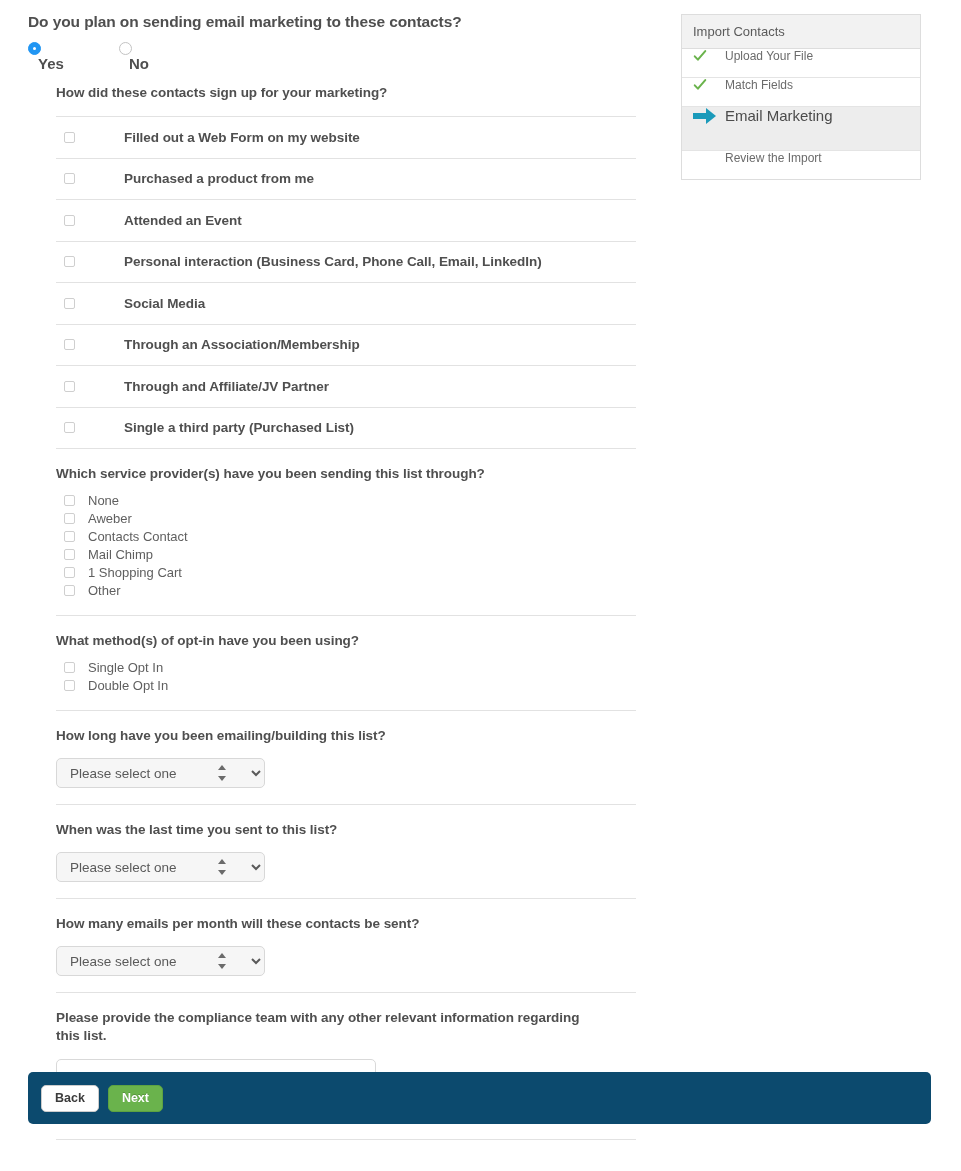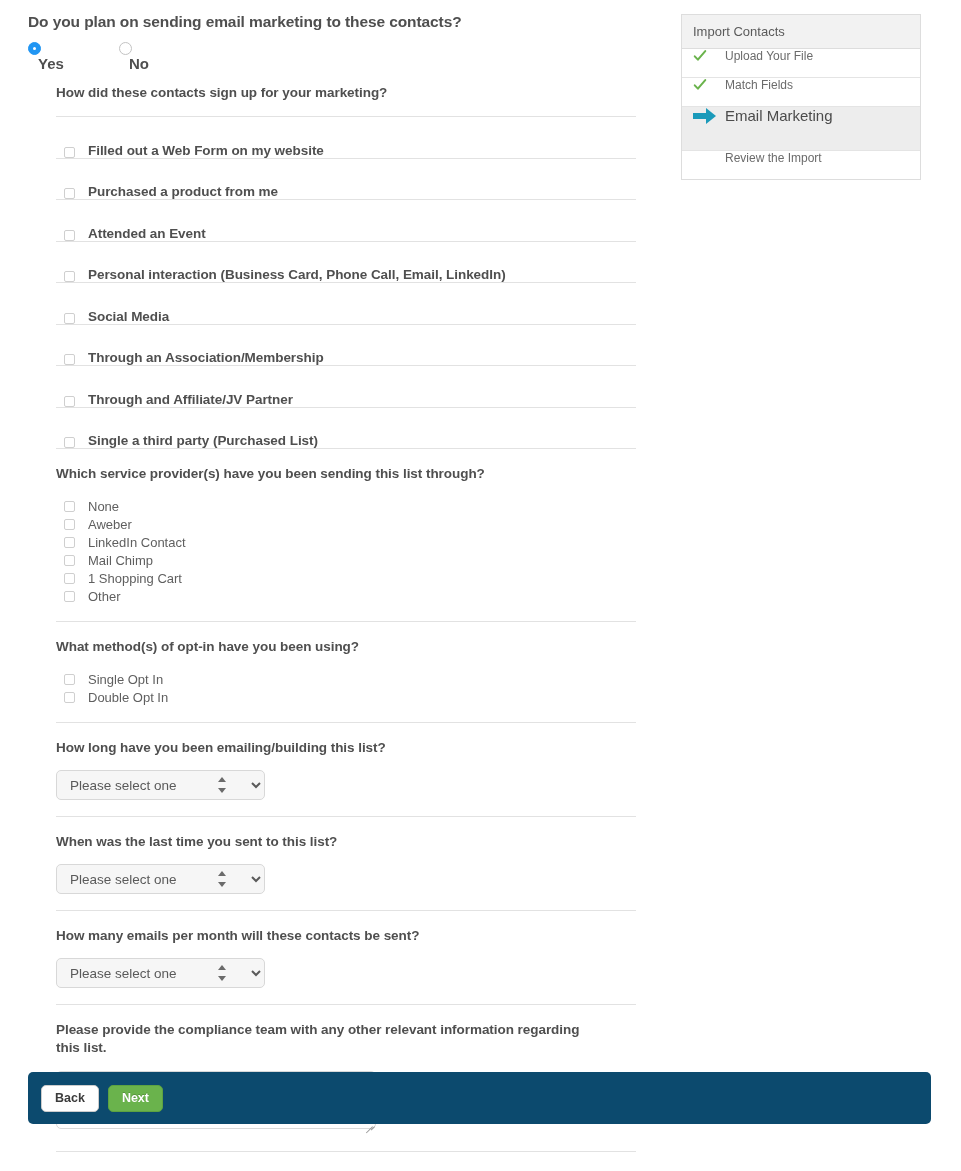--- a/index.html
+++ b/index.html
@@ -92,25 +92,26 @@
     font-size: 13.5px;
     font-weight: bold;
     color: #4f4f4f;
     line-height: 18px;
     letter-spacing: -0.05px;
   }
 
   
   .cbrow {
     display: flex;
-    align-items: flex-end;
+    align-items: center;
     height: 40.5px;
     border-bottom: 1px solid #e2e2e2;
     padding-left: 8px;
     cursor: pointer;
+    gap: 36px;
   }
   .cbrow:first-of-type { border-top: 1px solid #e2e2e2; }
   .cb {
     width: 11px;
     height: 11px;
     box-sizing: border-box;
     border: 1px solid #cfcfcf;
     border-radius: 2px;
     background: #fff;
     flex: none;
@@ -118,21 +119,21 @@
   .cbrow .cb-label {
     font-size: 13.5px;
     font-weight: bold;
     color: #4f4f4f;
     margin-left: 13px;
     letter-spacing: -0.05px;
   }
 
   
   .group { padding-top: 16px; }
-  .compact-list { margin-top: 14px; padding-left: 8px; }
+  .compact-list { margin-top: 8px; padding-left: 8px; }
   .compact-row {
     display: flex;
     align-items: center;
     height: 18px;
     cursor: pointer;
   }
   .compact-row .cb-label {
     font-size: 13px;
     font-weight: normal;
     color: #5f5f5f;
@@ -387,21 +388,21 @@
           <label class="compact-row">
             <span class="cb"></span>
             <span class="cb-label">None</span>
           </label>
           <label class="compact-row">
             <span class="cb"></span>
             <span class="cb-label">Aweber</span>
           </label>
           <label class="compact-row">
             <span class="cb"></span>
-            <span class="cb-label">LinkedIn Contact</span>
+            <span class="cb-label">Contacts Contact</span>
           </label>
           <label class="compact-row">
             <span class="cb"></span>
             <span class="cb-label">Mail Chimp</span>
           </label>
           <label class="compact-row">
             <span class="cb"></span>
             <span class="cb-label">1 Shopping Cart</span>
           </label>
           <label class="compact-row">

